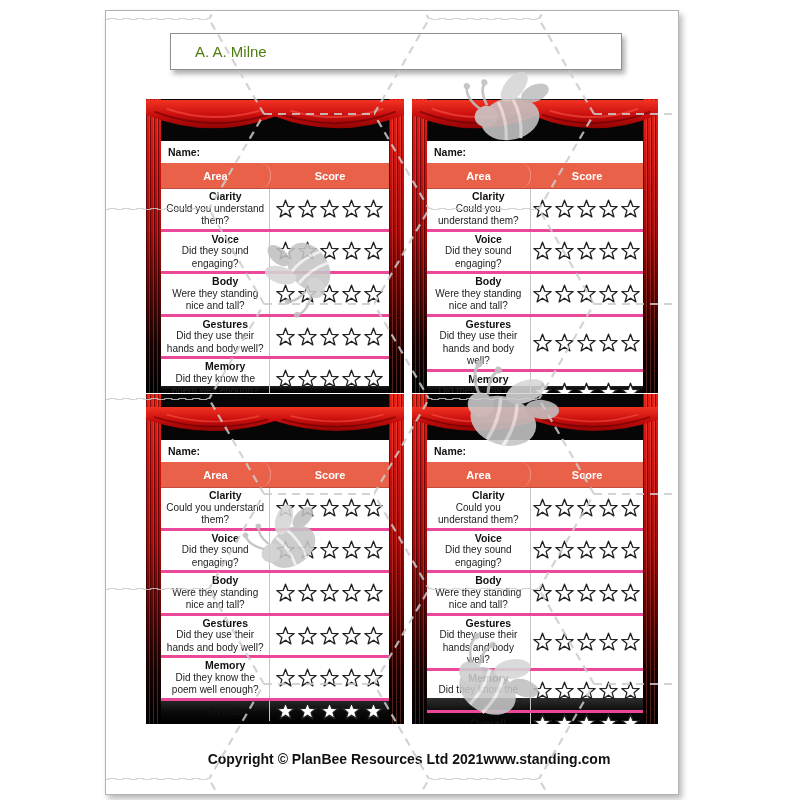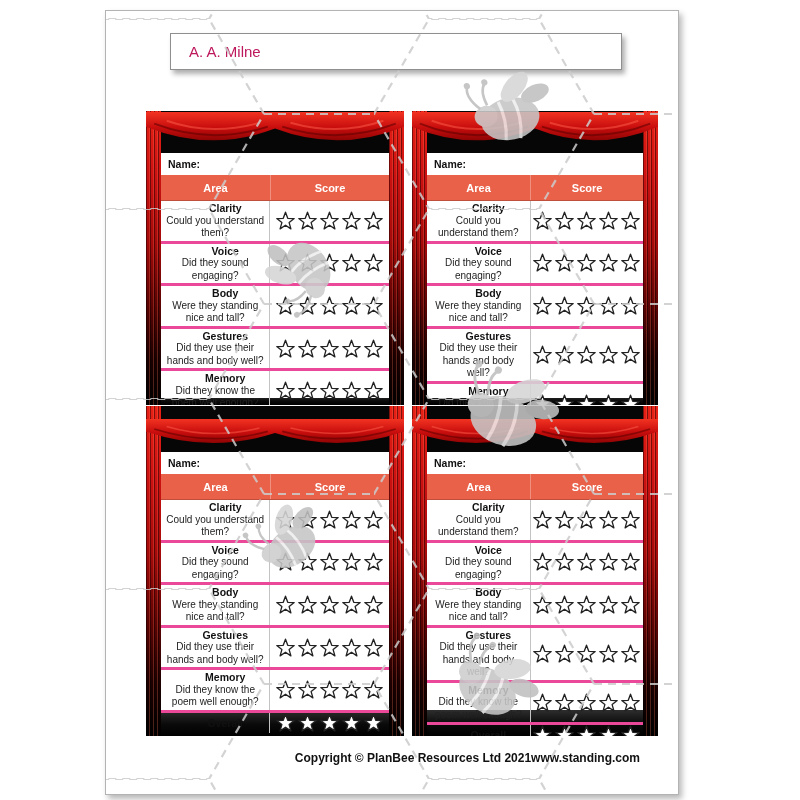--- a/index.html
+++ b/index.html
@@ -17,26 +17,26 @@
   }
   
   .hex-overlay{position:absolute;inset:0;width:100%;height:100%;z-index:6;pointer-events:none;opacity:.85;}
   .bees{position:absolute;inset:0;width:100%;height:100%;z-index:5;pointer-events:none;opacity:.88;}
   
   .header-box{
     position:absolute;left:64px;top:22px;width:452px;height:37px;z-index:2;
     background:#ffffff;border:1px solid #8f8f8f;
     box-shadow:3px 4px 5px rgba(0,0,0,.32);
     display:flex;align-items:center;justify-content:space-between;
-    padding:0 18px;box-sizing:border-box;
-    font-size:15px;color:#be185d;
+    padding:0 24px;box-sizing:border-box;
+    font-size:15px;color:#4d7c0f;
   }
   
   .cards{
-    position:absolute;left:40px;top:100px;z-index:1;
+    position:absolute;left:40px;top:88px;z-index:1;
     display:grid;grid-template-columns:258px 246px;grid-template-rows:294px 330px;
     column-gap:8px;row-gap:1px;
   }
   .card{position:relative;background:#060606;overflow:hidden;}
   .curtain{position:absolute;top:0;bottom:0;width:15px;z-index:2;
     background-image:
       repeating-linear-gradient(90deg, rgba(0,0,0,.45) 0 1px, rgba(0,0,0,0) 1px 3px, rgba(255,120,90,.28) 3px 4px),
       linear-gradient(180deg,#e82015 0%,#cc1111 22%,#a50a0a 45%,#5c0303 66%,#1d0000 84%,#000 100%);
   }
   .curtain.left{left:0;} .curtain.right{right:0;}
@@ -52,38 +52,38 @@
     display:flex;flex-direction:column;
   }
   .r1 .panel{top:42px;bottom:7px;}
   .r2 .panel{top:46px;bottom:26px;}
   
   .name-row{height:22px;flex:0 0 auto;display:flex;align-items:center;}
   .name-label{font-weight:bold;font-size:10.5px;color:#111;padding:0 7px;}
   .head-row{height:25px;flex:0 0 auto;display:flex;color:#fff;
     border-bottom:1px solid rgba(0,0,0,.18);}
   .hcell{display:flex;align-items:center;justify-content:center;
-    font-weight:bold;font-size:11px;}
+    font-weight:bold;font-size:11px;border-radius:11px;}
   .hcell.area{width:48%;border-right:1px solid rgba(255,255,255,.30);}
   .hcell.score{width:52%;}
   .rows{flex:1;display:flex;flex-direction:column;}
   .trow{flex:1;display:flex;border-top:3px solid #ec4899;}
   .trow:first-child{border-top:none;}
   .acell{width:48%;border-right:1px solid #c3c3c3;display:flex;flex-direction:column;
     align-items:center;justify-content:center;padding:1px 3px;box-sizing:border-box;text-align:center;}
   .rtitle{font-weight:bold;font-size:10.5px;color:#111;line-height:1.2;margin-left:20px;}
   .rquest{font-size:10px;color:#222;line-height:1.25;}
   .scell{width:52%;display:flex;align-items:center;justify-content:center;gap:1px;}
   .star{width:21px;height:20px;flex:0 0 auto;}
   .star path{fill:#ffffff;stroke:#222222;stroke-width:1.6;stroke-linejoin:round;}
   
   .footer{
     position:absolute;left:72px;right:38px;top:740px;z-index:2;
-    display:flex;justify-content:flex-end;
-    font-size:12px;font-weight:bold;color:#111;
+    display:flex;justify-content:center;
+    font-size:14px;font-weight:bold;color:#111;
   }
 </style>
 </head>
 <body>
 
 <div class="sheet">
 
   <div class="header-box">
     <span>A. A. Milne</span>
   </div>

